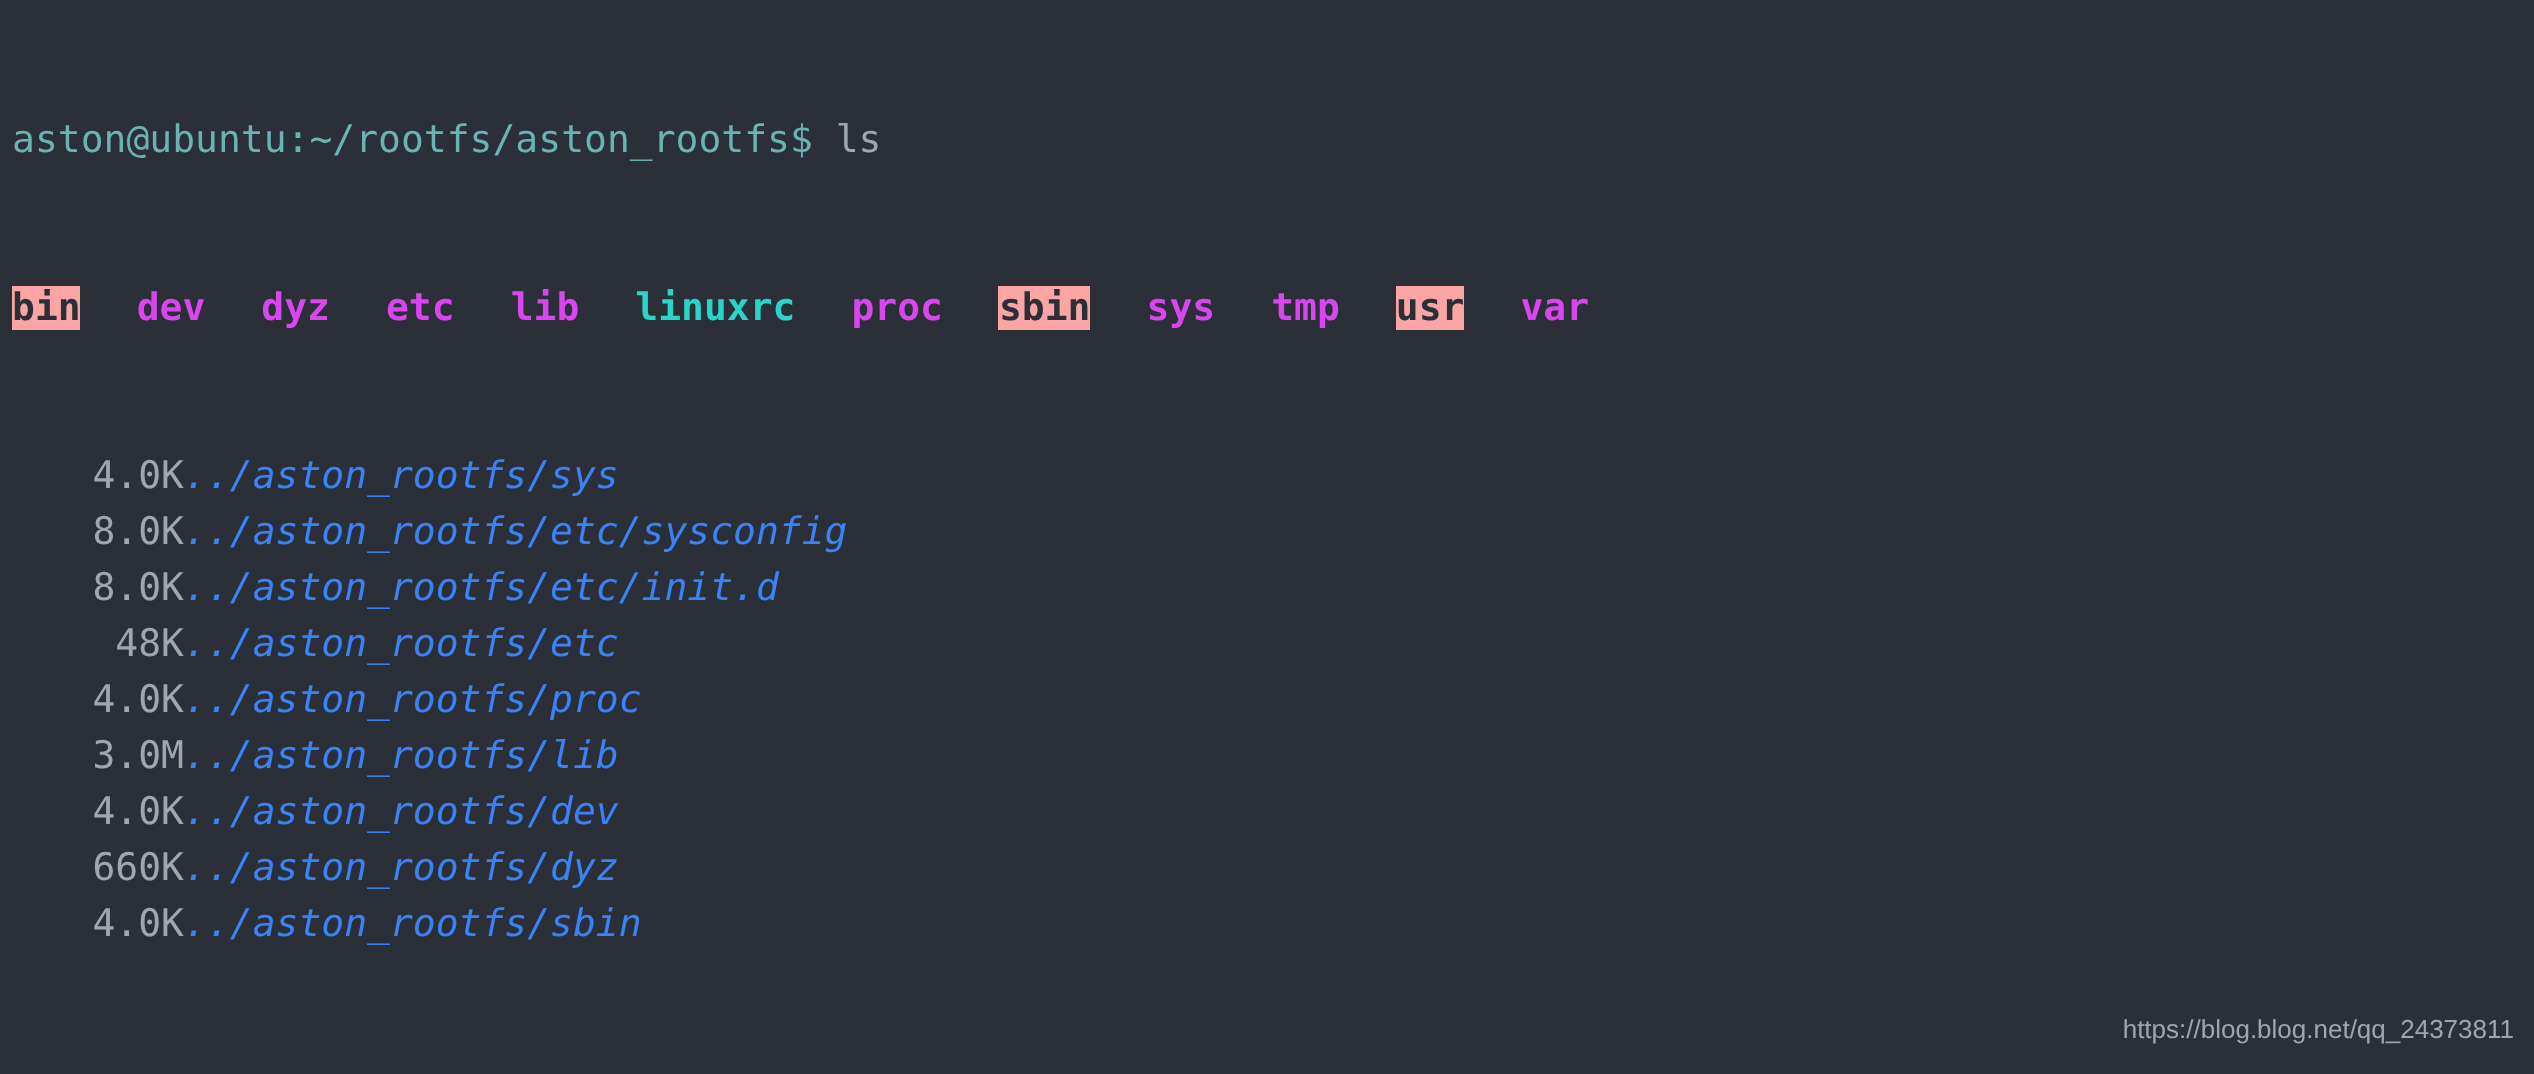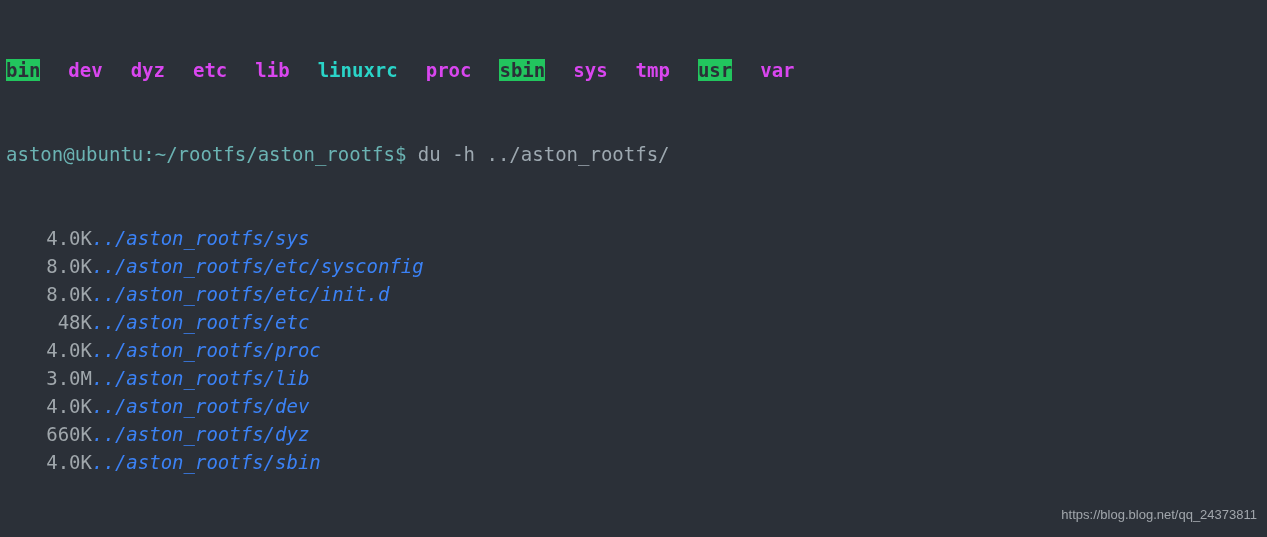--- a/index.html
+++ b/index.html
@@ -16,39 +16,39 @@
   .terminal {
     padding: 0 6px;
     white-space: pre;
     color: #7a8288;
   }
   .prompt-user { color: #6bb3b3; }
   .prompt-path { color: #6bb3b3; }
   .prompt-sym  { color: #6bb3b3; }
   .cmd { color: #9da8b0; }
   .dir-blue { color: #d946ef; font-weight: bold; }
-  .exec-green { color: #2b3038; background: #22c55e; font-weight: bold; }
+  .exec-green { color: #2b3038; background: #fca5a5; font-weight: bold; }
   .exec-cyan { color: #2ad4c8; font-weight: bold; text-align: center; }
   .size { color: #a0a7ac; text-align: right; }
   .path { color: #3b82f6; font-style: italic; }
   .row span.size { display: inline-block; width: 86px; }
   .watermark {
     position: absolute;
     right: 10px;
     bottom: 8px;
     color: #c8cdd2;
     font-family: Arial, sans-serif;
     font-size: 13px;
     opacity: 0.75;
   }
   .ls-line span { margin-right: 28px; }
   .ls-line span:last-child { margin-right: 13px; }
 </style>
 </head>
 <body>
 
 <div class="terminal">
+  <div><span class="prompt-user">aston@ubuntu</span><span class="prompt-user">:</span><span class="prompt-path">~/rootfs/aston_rootfs</span><span class="prompt-sym">$</span> <span class="cmd">ls</span></div>
   <div class="ls-line" id="ls-line"><span class="exec-green">bin</span><span class="dir-blue">dev</span><span class="dir-blue">dyz</span><span class="dir-blue">etc</span><span class="dir-blue">lib</span><span class="exec-cyan">linuxrc</span><span class="dir-blue">proc</span><span class="exec-green">sbin</span><span class="dir-blue">sys</span><span class="dir-blue">tmp</span><span class="exec-green">usr</span><span class="dir-blue">var</span></div>
-  <div><span class="prompt-user">aston@ubuntu</span><span class="prompt-user">:</span><span class="prompt-path">~/rootfs/aston_rootfs</span><span class="prompt-sym">$</span> <span class="cmd">du -h ../aston_rootfs/</span></div>
   <div id="du-block"><div class="row"><span class="size">4.0K</span><span class="path">../aston_rootfs/sys</span></div><div class="row"><span class="size">8.0K</span><span class="path">../aston_rootfs/etc/sysconfig</span></div><div class="row"><span class="size">8.0K</span><span class="path">../aston_rootfs/etc/init.d</span></div><div class="row"><span class="size">48K</span><span class="path">../aston_rootfs/etc</span></div><div class="row"><span class="size">4.0K</span><span class="path">../aston_rootfs/proc</span></div><div class="row"><span class="size">3.0M</span><span class="path">../aston_rootfs/lib</span></div><div class="row"><span class="size">4.0K</span><span class="path">../aston_rootfs/dev</span></div><div class="row"><span class="size">660K</span><span class="path">../aston_rootfs/dyz</span></div><div class="row"><span class="size">4.0K</span><span class="path">../aston_rootfs/sbin</span></div></div>
 </div>
 
 <div class="watermark">https://blog.blog.net/qq_24373811</div>
 
 </body></html>

